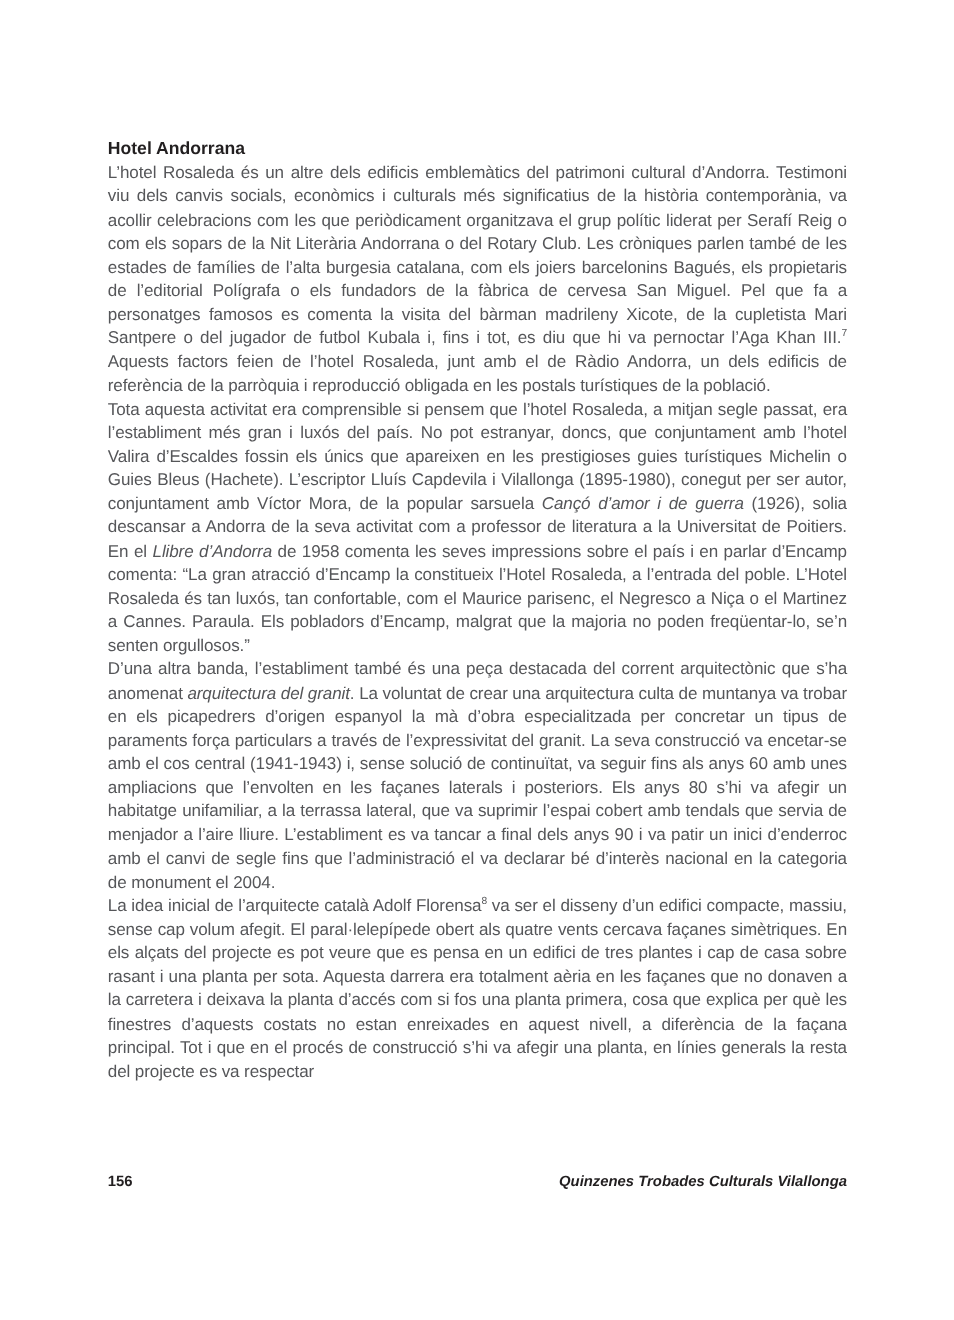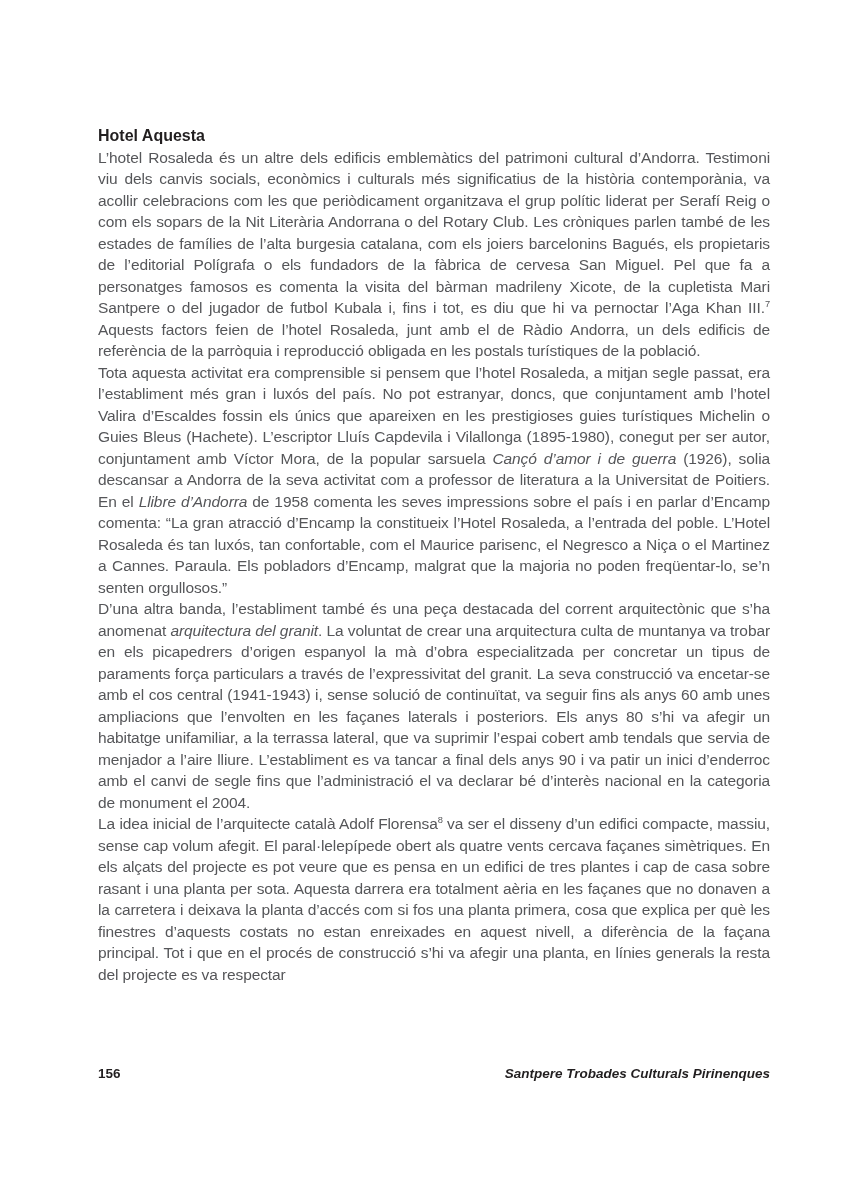--- a/index.html
+++ b/index.html
@@ -62,25 +62,25 @@
     font-size: 13.5px;
     font-weight: bold;
     font-style: italic;
   }
 </style>
 </head>
 <body>
 
 <div class="page">
   <div class="body-text">
-    <h2>Hotel Aquesta</h2>
+    <h2>Hotel Andorrana</h2>
     <div>
         <p><span>L’hotel Rosaleda és un altre dels edificis emblemàtics del patrimoni cultural d’Andorra. Testimoni viu dels canvis socials, econòmics i culturals més significatius de la història contemporània, va acollir celebracions com les que periòdicament organitzava el grup polític liderat per Serafí Reig o com els sopars de la Nit Literària Andorrana o del Rotary Club. Les cròniques parlen també de les estades de famílies de l’alta burgesia catalana, com els joiers barcelonins Bagués, els propietaris de l’editorial Polígrafa o els fundadors de la fàbrica de cervesa San Miguel. Pel que fa a personatges famosos es comenta la visita del bàrman madrileny Xicote, de la cupletista Mari Santpere o del jugador de futbol Kubala i, fins i tot, es diu que hi va pernoctar l’Aga Khan III.</span><sup>7</sup><span> Aquests factors feien de l’hotel Rosaleda, junt amb el de Ràdio Andorra, un dels edificis de referència de la parròquia i reproducció obligada en les postals turístiques de la població.</span></p>
         <p><span>Tota aquesta activitat era comprensible si pensem que l’hotel Rosaleda, a mitjan segle passat, era l’establiment més gran i luxós del país. No pot estranyar, doncs, que conjuntament amb l’hotel Valira d’Escaldes fossin els únics que apareixen en les prestigioses guies turístiques Michelin o Guies Bleus (Hachete). L’escriptor Lluís Capdevila i Vilallonga (1895-1980), conegut per ser autor, conjuntament amb Víctor Mora, de la popular sarsuela </span><em>Cançó d’amor i de guerra</em><span> (1926), solia descansar a Andorra de la seva activitat com a professor de literatura a la Universitat de Poitiers. En el </span><em>Llibre d’Andorra</em><span> de 1958 comenta les seves impressions sobre el país i en parlar d’Encamp comenta: “La gran atracció d’Encamp la constitueix l’Hotel Rosaleda, a l’entrada del poble. L’Hotel Rosaleda és tan luxós, tan confortable, com el Maurice parisenc, el Negresco a Niça o el Martinez a Cannes. Paraula. Els pobladors d’Encamp, malgrat que la majoria no poden freqüentar-lo, se’n senten orgullosos.”</span></p>
         <p><span>D’una altra banda, l’establiment també és una peça destacada del corrent arquitectònic que s’ha anomenat </span><em>arquitectura del granit</em><span>. La voluntat de crear una arquitectura culta de muntanya va trobar en els picapedrers d’origen espanyol la mà d’obra especialitzada per concretar un tipus de paraments força particulars a través de l’expressivitat del granit. La seva construcció va encetar-se amb el cos central (1941-1943) i, sense solució de continuïtat, va seguir fins als anys 60 amb unes ampliacions que l’envolten en les façanes laterals i posteriors. Els anys 80 s’hi va afegir un habitatge unifamiliar, a la terrassa lateral, que va suprimir l’espai cobert amb tendals que servia de menjador a l’aire lliure. L’establiment es va tancar a final dels anys 90 i va patir un inici d’enderroc amb el canvi de segle fins que l’administració el va declarar bé d’interès nacional en la categoria de monument el 2004.</span></p>
         <p><span>La idea inicial de l’arquitecte català Adolf Florensa</span><sup>8</sup><span> va ser el disseny d’un edifici compacte, massiu, sense cap volum afegit. El paral·lelepípede obert als quatre vents cercava façanes simètriques. En els alçats del projecte es pot veure que es pensa en un edifici de tres plantes i cap de casa sobre rasant i una planta per sota. Aquesta darrera era totalment aèria en les façanes que no donaven a la carretera i deixava la planta d’accés com si fos una planta primera, cosa que explica per què les finestres d’aquests costats no estan enreixades en aquest nivell, a diferència de la façana principal. Tot i que en el procés de construcció s’hi va afegir una planta, en línies generals la resta del projecte es va respectar</span></p>
       </div>
   </div>
   <div class="footer">
     <span class="page-number">156</span>
-    <span class="running-title">Santpere Trobades Culturals Pirinenques</span>
+    <span class="running-title">Quinzenes Trobades Culturals Vilallonga</span>
   </div>
 </div>
 
 </body></html>

